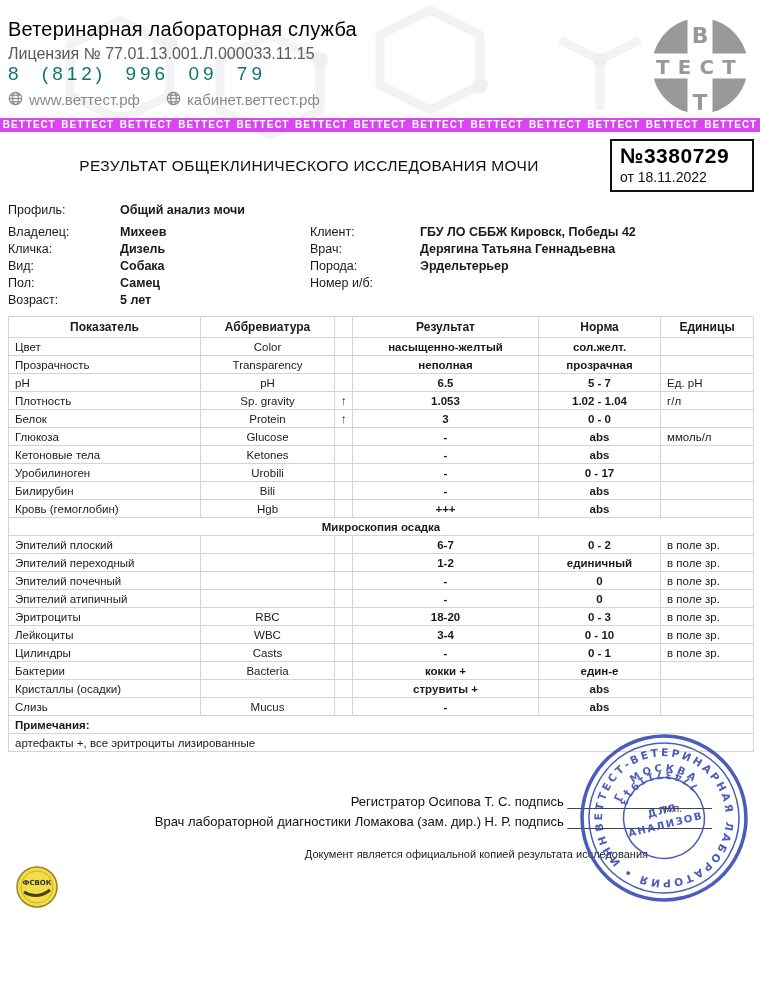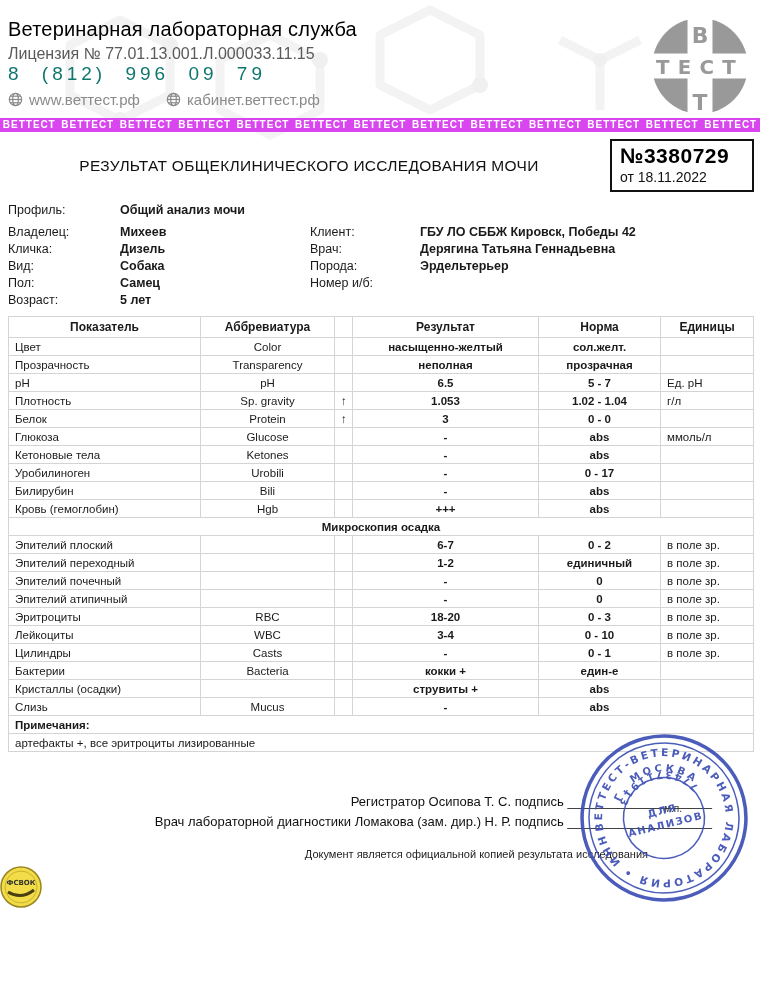--- a/index.html
+++ b/index.html
@@ -8,21 +8,21 @@
 
   
   .bg-pattern { position:absolute; top:0; left:0; z-index:0; }
 
   
   .header { position:relative; z-index:1; padding:18px 8px 0 8px; }
   .org-name { font-size:20px; color:#000; letter-spacing:.2px; }
   .license { font-size:16px; color:#5a5a5a; margin-top:4px; }
   .phone { font-size:19px; color:#0f766e; letter-spacing:4px; word-spacing:10px; font-weight:500; }
   .sites { display:flex; gap:26px; margin-top:6px; font-size:15px; color:#8a8a8a; align-items:center; }
-  .site { display:flex; align-items:center; gap:6px; }
+  .site { display:flex; gap:6px; }
   .logo { position:absolute; top:14px; right:8px; }
 
   
   .strip { position:relative; z-index:1; margin-top:10px; height:14px; background:#d946ef; display:flex; justify-content:space-around; align-items:center; }
   .strip-item { color:#fff; font-size:10px; font-weight:bold; letter-spacing:1px; line-height:14px; }
 
   
   .title-row { position:relative; z-index:1; display:flex; align-items:center; margin-top:7px; padding:0 6px 0 8px; }
   .doc-title { flex:1; text-align:center; font-size:15.5px; font-weight:500; color:#111; letter-spacing:.3px; }
   .num-box { width:144px; border:2px solid #111; padding:3px 8px 5px 8px; background:#fff; }
@@ -54,21 +54,21 @@
 
   
   .sign-block { position:relative; z-index:2; margin-top:40px; padding-right:48px; text-align:right; font-size:13px; color:#111; line-height:20px; }
   .mp { position:absolute; right:78px; top:7px; font-size:10px; color:#333; }
   .copy-note { position:relative; z-index:2; margin-top:16px; padding-right:112px; text-align:right; font-size:11px; color:#222; }
 
   
   .stamp { position:absolute; left:578px; top:730px; z-index:3; opacity:.92; }
 
   
-  .footer { position:absolute; left:0; top:866px; display:flex; align-items:flex-start; gap:18px; z-index:1; }
+  .footer { position:absolute; left:16px; top:866px; display:flex; align-items:flex-start; gap:18px; z-index:1; }
   .fsvok-badge { flex:none; }
   .footer-text { font-size:15px; color:#b3b3b3; line-height:25px; padding-top:4px; }
 </style>
 </head>
 <body>
 
 <div class="page">
 
   <svg class="bg-pattern" width="760" height="150" viewBox="0 0 760 150">
     <g fill="none" stroke="#f3f3f3" stroke-width="9" stroke-linejoin="round">

